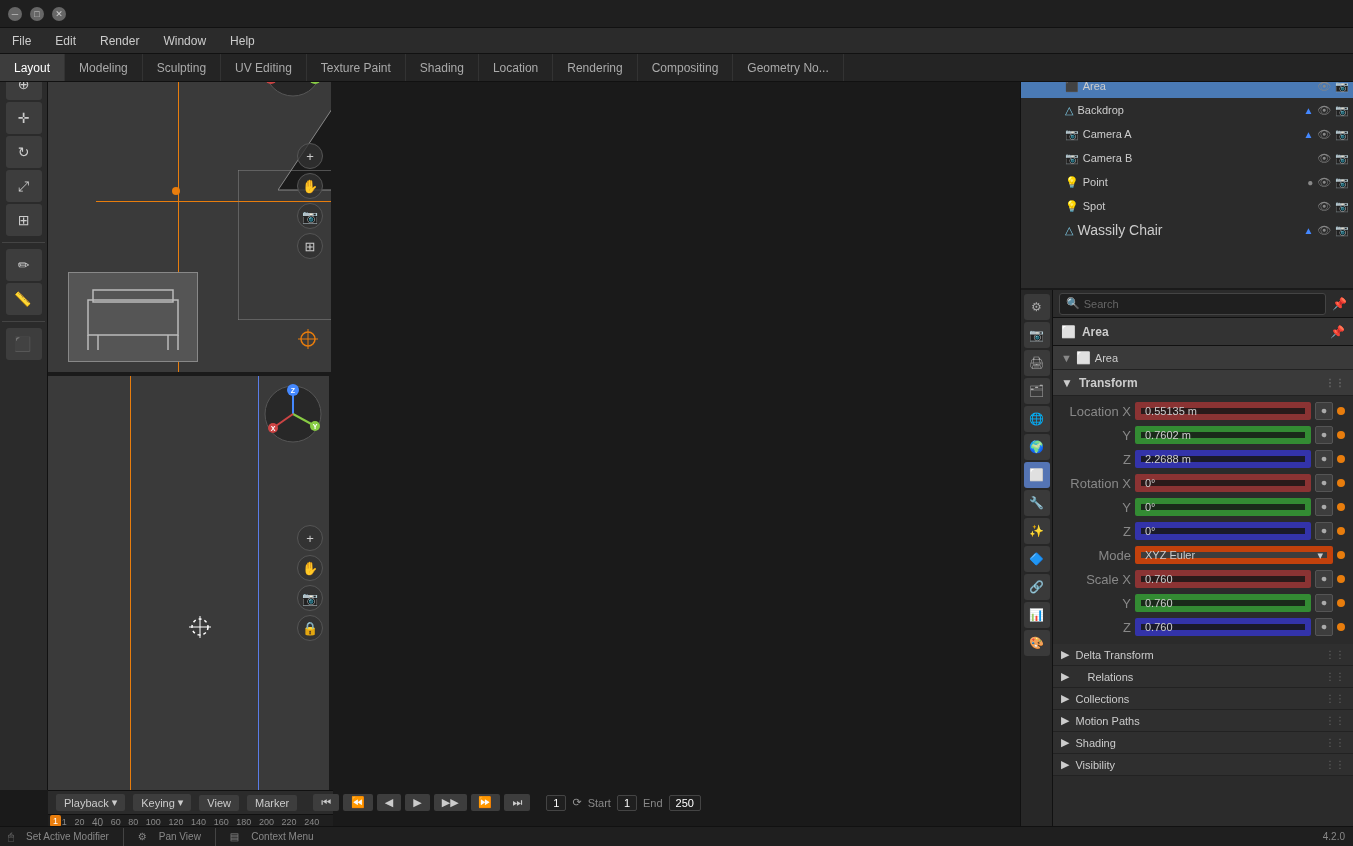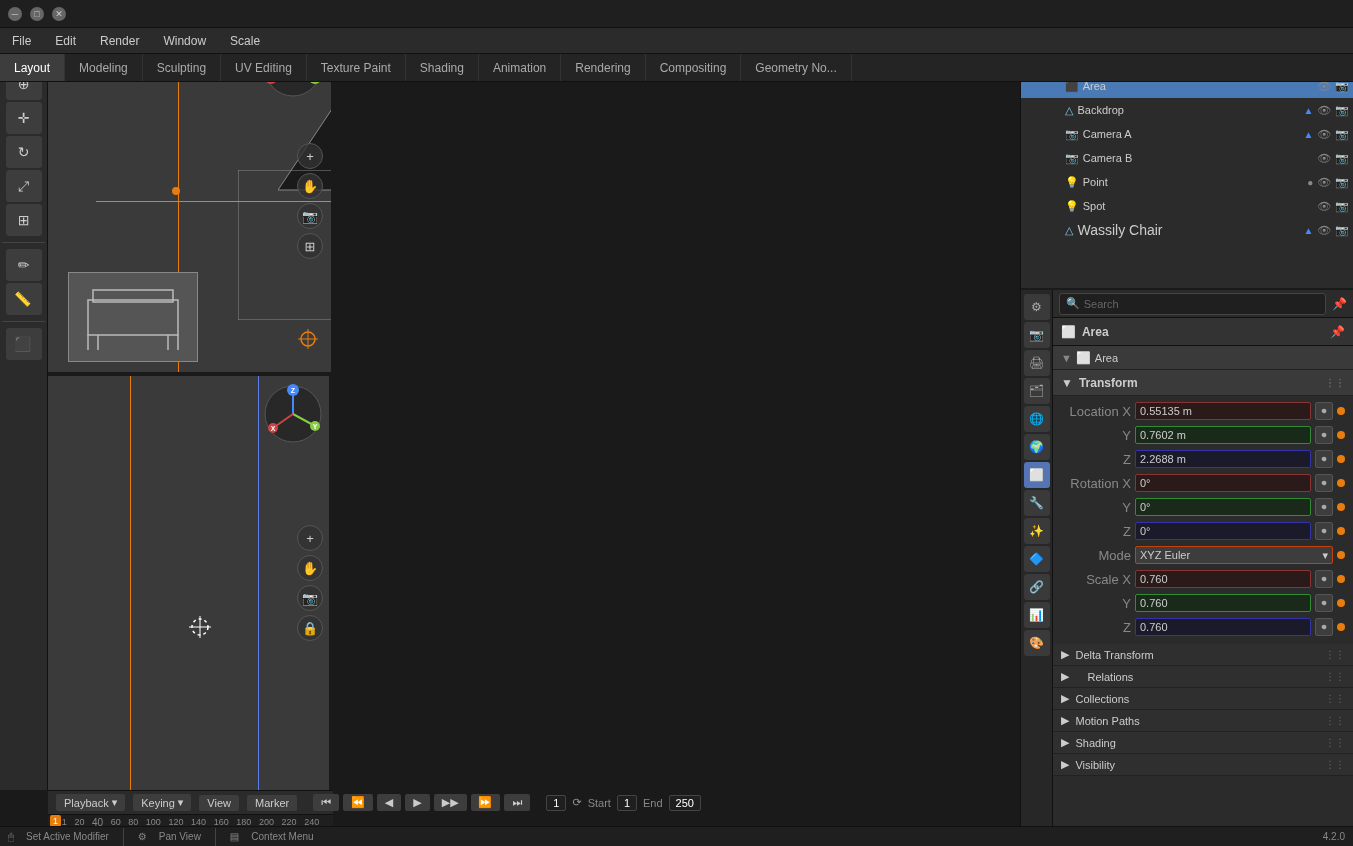--- a/index.html
+++ b/index.html
@@ -307,21 +307,21 @@
       width: 70px;
       text-align: right;
       color: #888;
       font-size: 13px;
       flex-shrink: 0;
     }
     .prop-value {
       flex: 1;
       height: 18px;
       background: #1f1f1f;
-      border: 1px solid #c2410c;
+      border: 6px solid #c2410c;
       border-radius: 2px;
       display: flex;
       align-items: center;
       padding: 0 4px;
       font-size: 11px;
       color: #ccc;
       cursor: pointer;
     }
     .prop-value.xyz-x { background: #2a1a1a; border-color: #8b3333; }
     .prop-value.xyz-y { background: #1a2a1a; border-color: #338b33; }
@@ -488,31 +488,31 @@
     <div class="win-btn maximize">□</div>
     <div class="win-btn close">✕</div>
   </div>
 </div>
 
 <div id="menubar">
   <div class="menu-item">File</div>
   <div class="menu-item">Edit</div>
   <div class="menu-item">Render</div>
   <div class="menu-item">Window</div>
-  <div class="menu-item">Scale</div>
+  <div class="menu-item">Help</div>
 </div>
 
 <div id="workspacetabs">
   <div class="ws-tab active">Layout</div>
   <div class="ws-tab">Modeling</div>
   <div class="ws-tab">Sculpting</div>
   <div class="ws-tab">UV Editing</div>
   <div class="ws-tab">Texture Paint</div>
   <div class="ws-tab">Shading</div>
-  <div class="ws-tab">Animation</div>
+  <div class="ws-tab">Location</div>
   <div class="ws-tab">Rendering</div>
   <div class="ws-tab">Compositing</div>
   <div class="ws-tab">Geometry No...</div>
 </div>
 
 <div id="left-toolbar">
   <button class="tool-btn active" title="Select Box">↖</button>
   <button class="tool-btn" title="Cursor">⊕</button>
   <button class="tool-btn" title="Move">✛</button>
   <button class="tool-btn" title="Rotate">↻</button>

